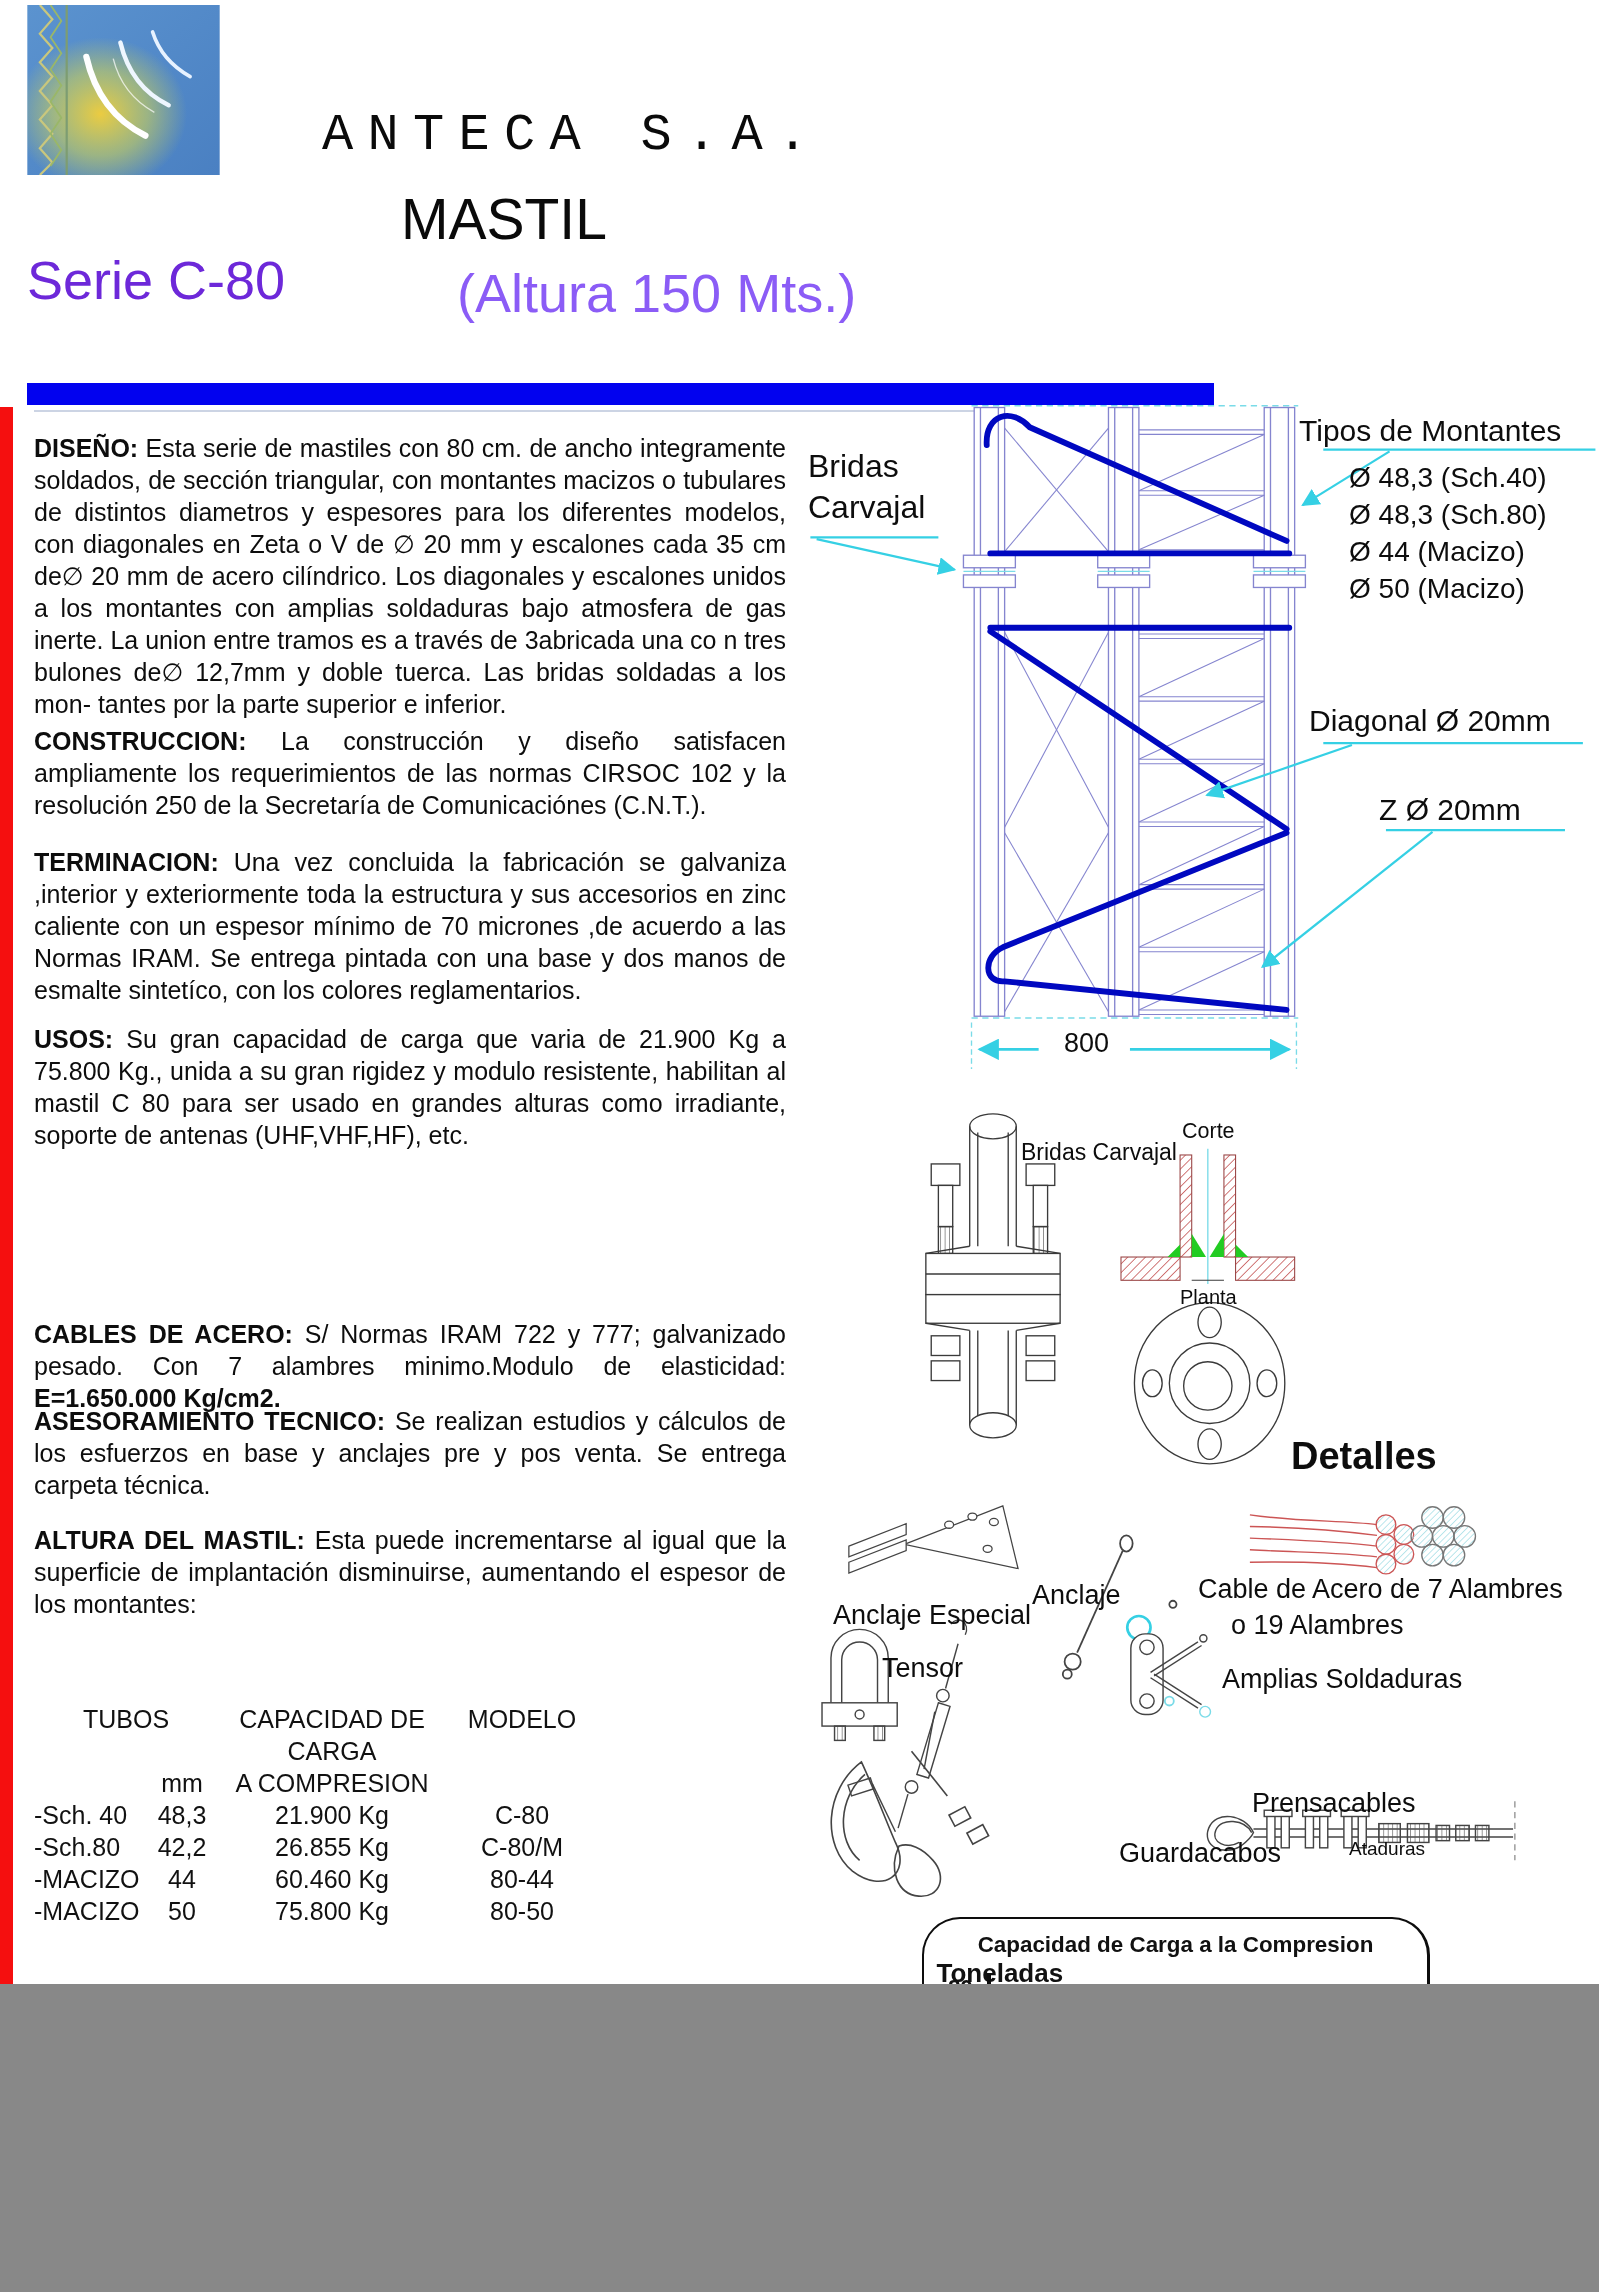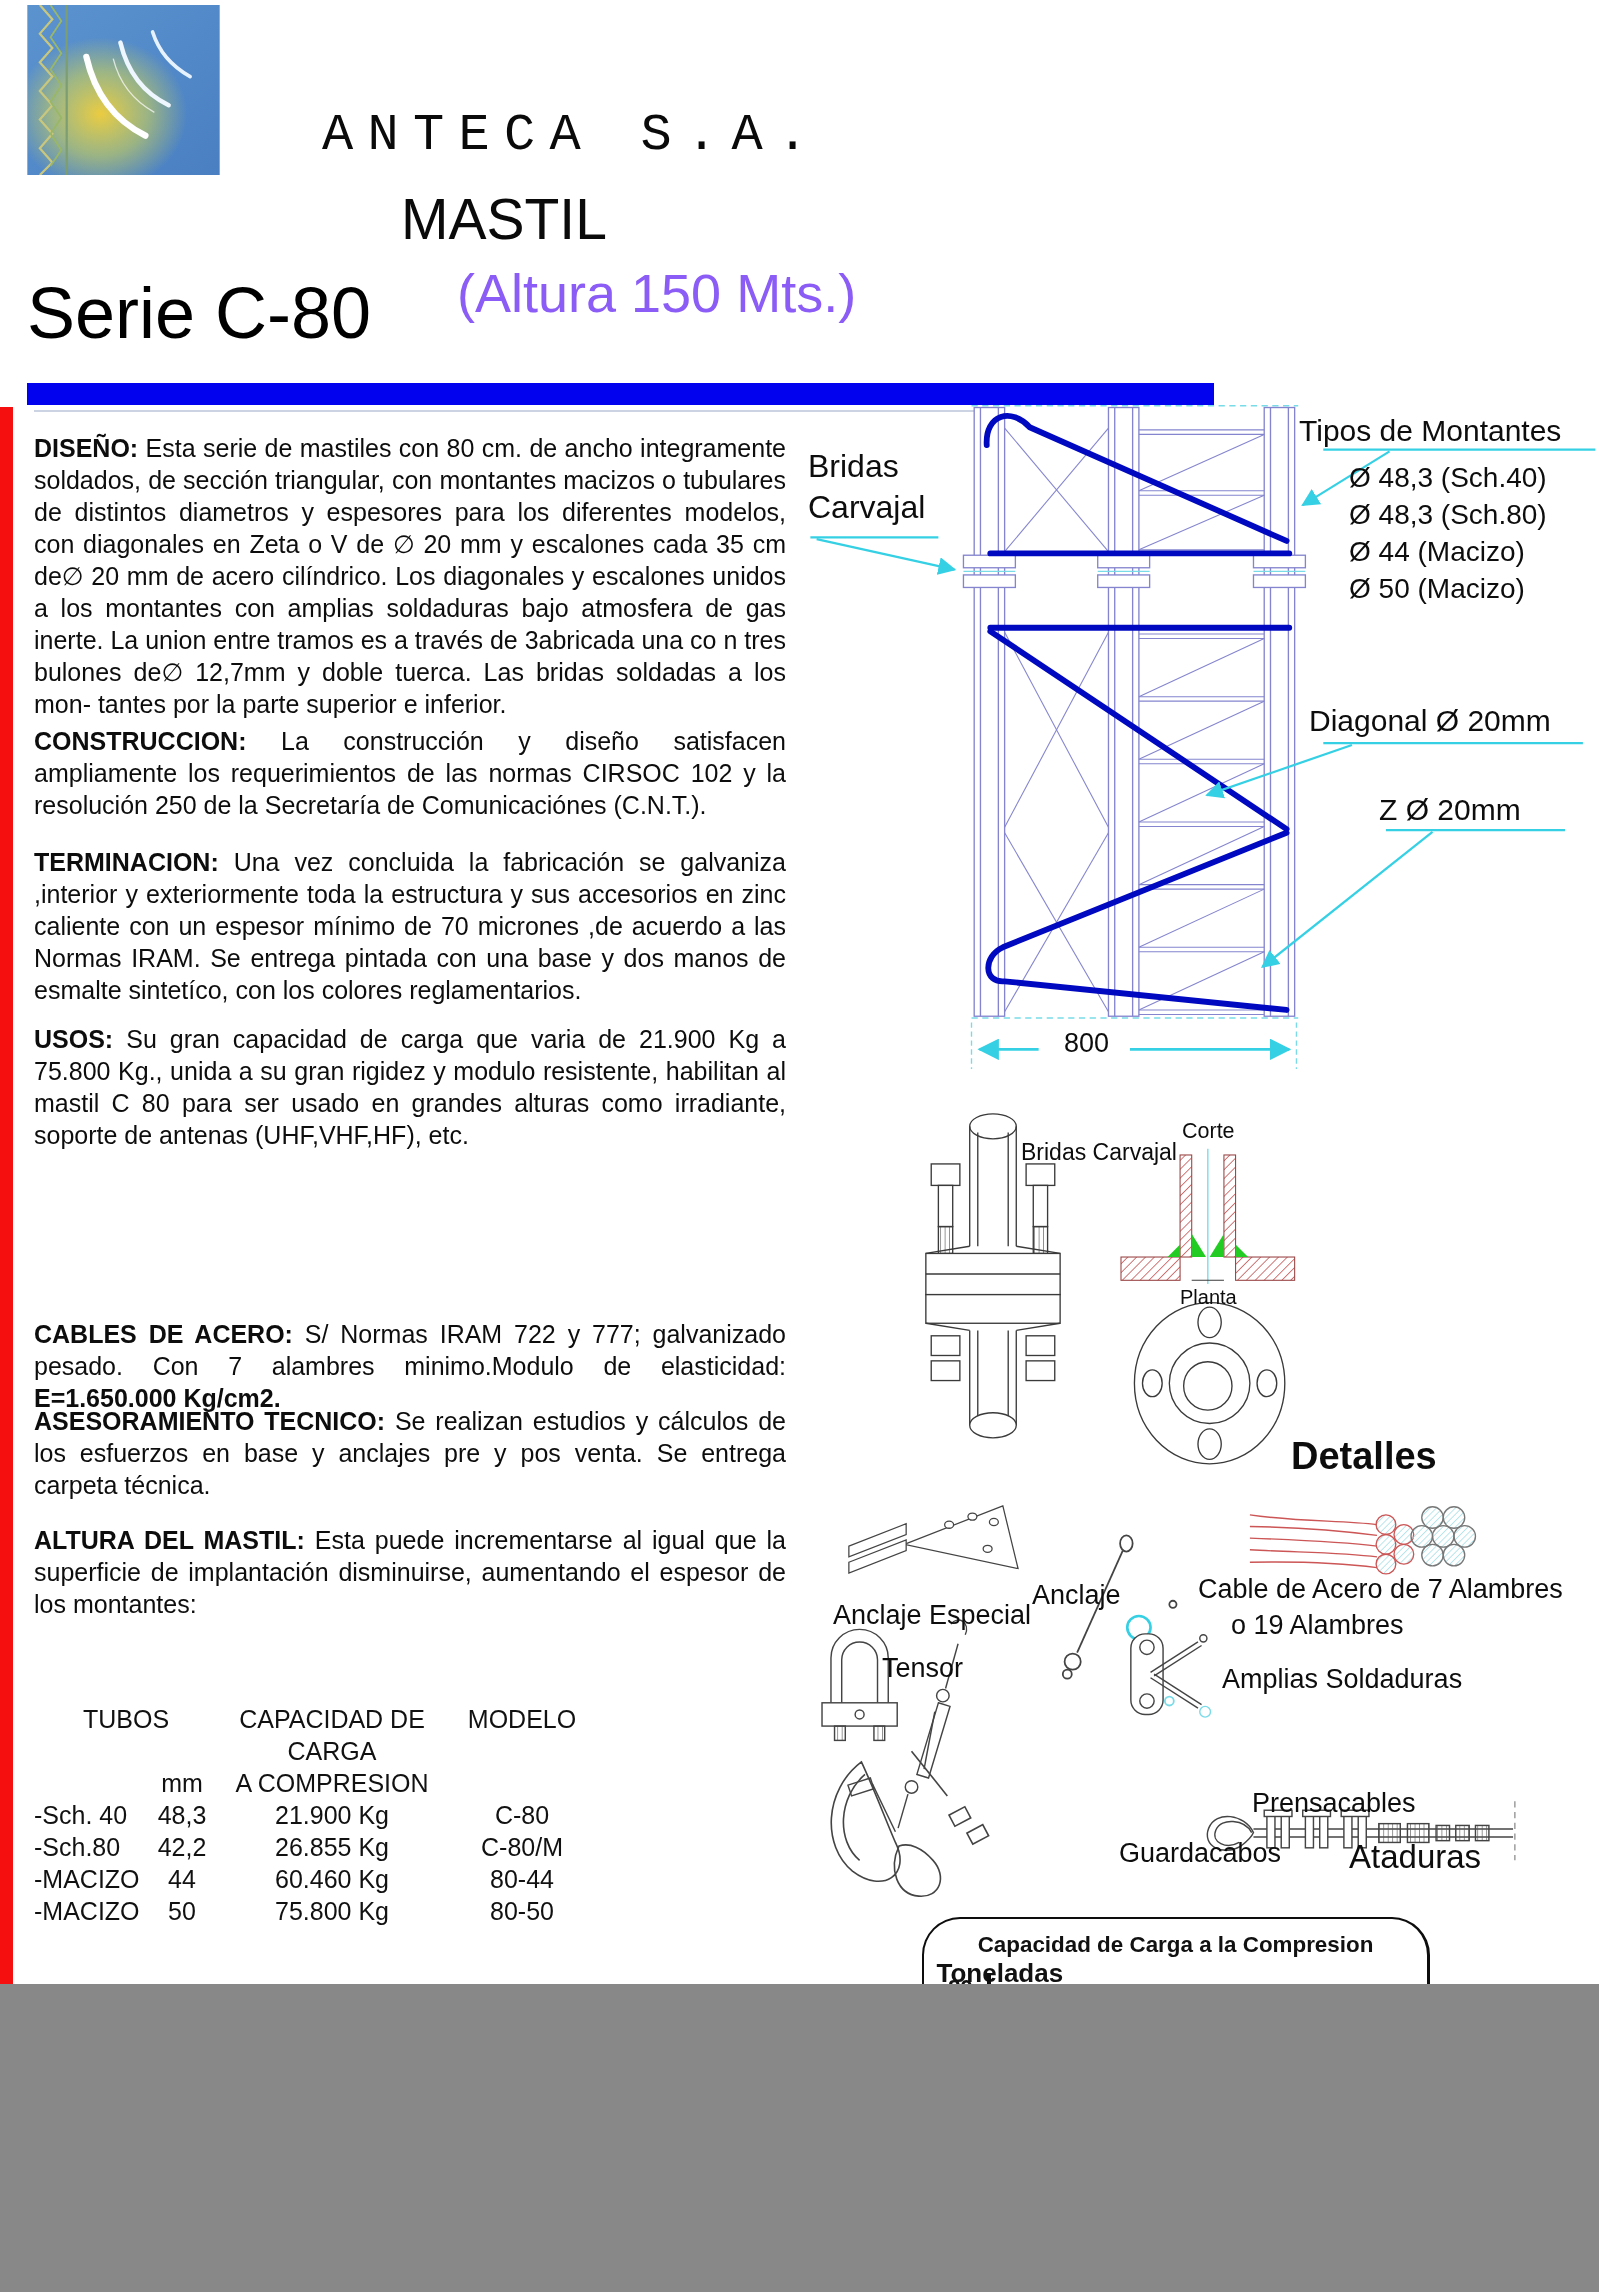--- a/index.html
+++ b/index.html
@@ -3,21 +3,21 @@
 <meta charset="utf-8">
 <style>
   html,body{margin:0;padding:0;background:#888;}
   #page{position:relative;width:1600px;height:1984px;background:#ffffff;overflow:hidden;
         font-family:"Liberation Sans",sans-serif;color:#111;}
   .abs{position:absolute;}
   
   #company{left:322px;top:106px;font-family:"Liberation Mono","DejaVu Sans Mono",monospace;
            font-size:52px;letter-spacing:14.3px;color:#0a0a0a;font-weight:500;white-space:nowrap;}
   #product{left:401px;top:186px;font-size:57px;color:#0a0a0a;white-space:nowrap;}
-  #series{left:27px;top:272px;font-size:72px;color:#000000;white-space:nowrap;}
+  #series{left:27px;top:249px;font-size:54px;color:#6d28d9;white-space:nowrap;}
   #altura{left:457px;top:262px;font-size:54px;color:#8b5cf6;white-space:nowrap;}
   #topbar{left:27px;top:383px;width:1187px;height:21.5px;background:#0202ef;}
   #frame-line{left:34px;top:410px;width:960px;height:1.8px;background:#ccd4e4;}
   #redbar{left:0;top:407px;width:13.4px;height:1736px;background:#f50f0f;}
   #footline{left:448px;top:2269px;width:1152px;height:1.8px;background:#cfcfcf;}
   #footbar{left:22.4px;top:2277px;width:1506px;height:16px;background:#0202ef;}
   
   .para{left:34px;width:752px;font-size:25px;line-height:32px;text-align:justify;color:#0d0d0d;}
   .para b{font-weight:700;}
   
@@ -38,21 +38,21 @@
   #lab-planta{left:1180px;top:1286px;font-size:20px;}
   #lab-detalles{left:1291px;top:1435px;font-size:38px;font-weight:700;}
   #lab-anclesp{left:833px;top:1600px;font-size:27px;}
   #lab-anclaje{left:1032px;top:1580px;font-size:27px;}
   #lab-cable1{left:1198px;top:1574px;font-size:27px;text-align:center;}
   #lab-cable2{left:1231px;top:1610px;font-size:27px;}
   #lab-tensor{left:882px;top:1653px;font-size:27px;}
   #lab-soldaduras{left:1222px;top:1664px;font-size:27px;}
   #lab-prensa{left:1252px;top:1788px;font-size:27px;}
   #lab-guarda{left:1119px;top:1838px;font-size:27px;}
-  #lab-ataduras{left:1349px;top:1838px;font-size:33px;}
+  #lab-ataduras{left:1349px;top:1838px;font-size:19px;}
   
   #chartbox{left:922px;top:1917px;width:503px;height:324px;border:2.7px solid #0d0d0d;
             border-bottom-width:4.5px;border-right-width:3.6px;border-radius:38px;background:#fff;}
   #chart-title{left:0;top:12.5px;width:100%;text-align:center;font-size:22.4px;font-weight:700;}
   #chart-ylab{left:12.5px;top:39px;font-size:26px;font-weight:700;}
   #chart-xlab{left:0;top:269px;width:100%;text-align:center;font-size:23px;font-weight:700;}
   .y-axis{left:63px;top:54px;width:3.6px;height:169px;background:#0d0d0d;}
   .x-axis{left:63px;top:219px;width:443px;height:3.6px;background:#0d0d0d;}
   .ytick{width:47px;left:1.8px;text-align:right;font-size:22.4px;font-weight:700;line-height:23px;}
   .ymark{left:54px;width:12.5px;height:2.7px;background:#0d0d0d;}

